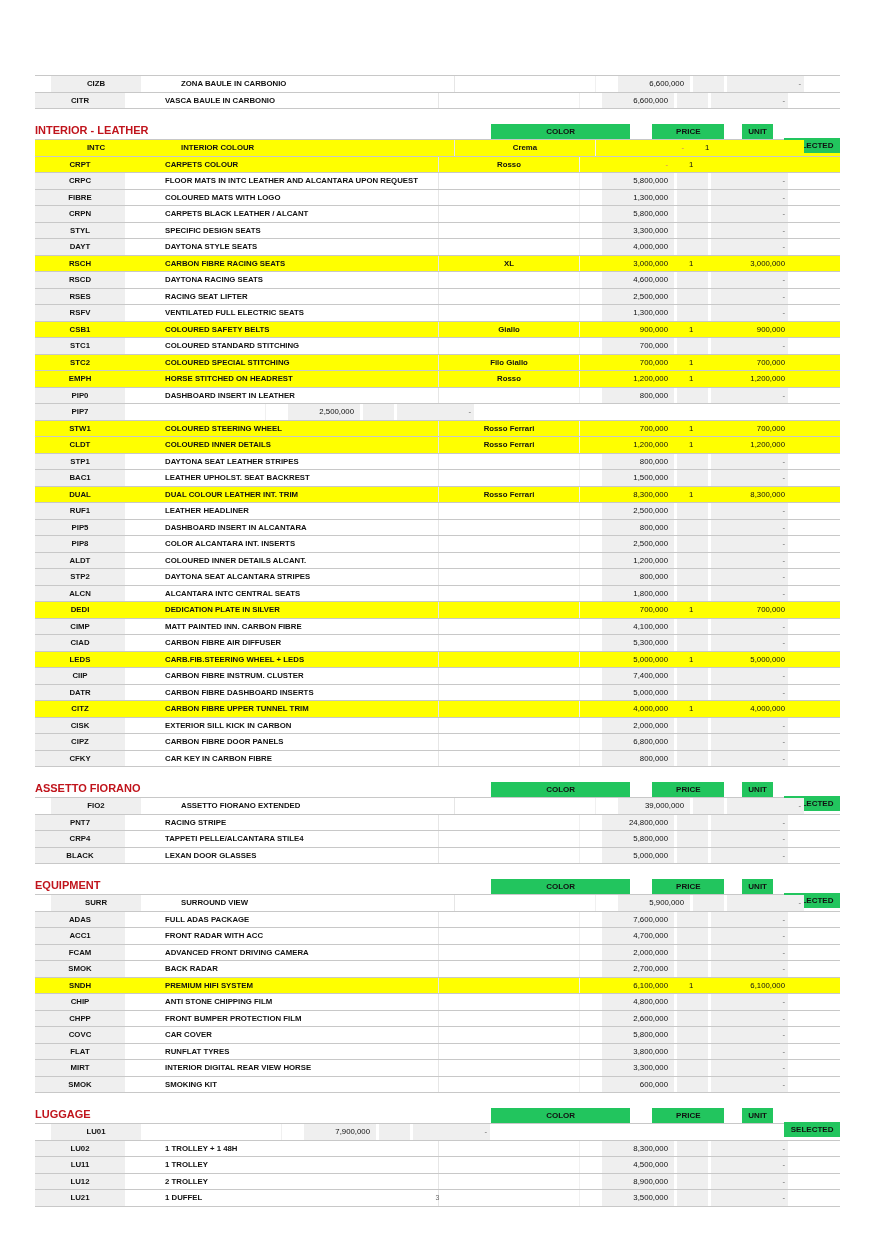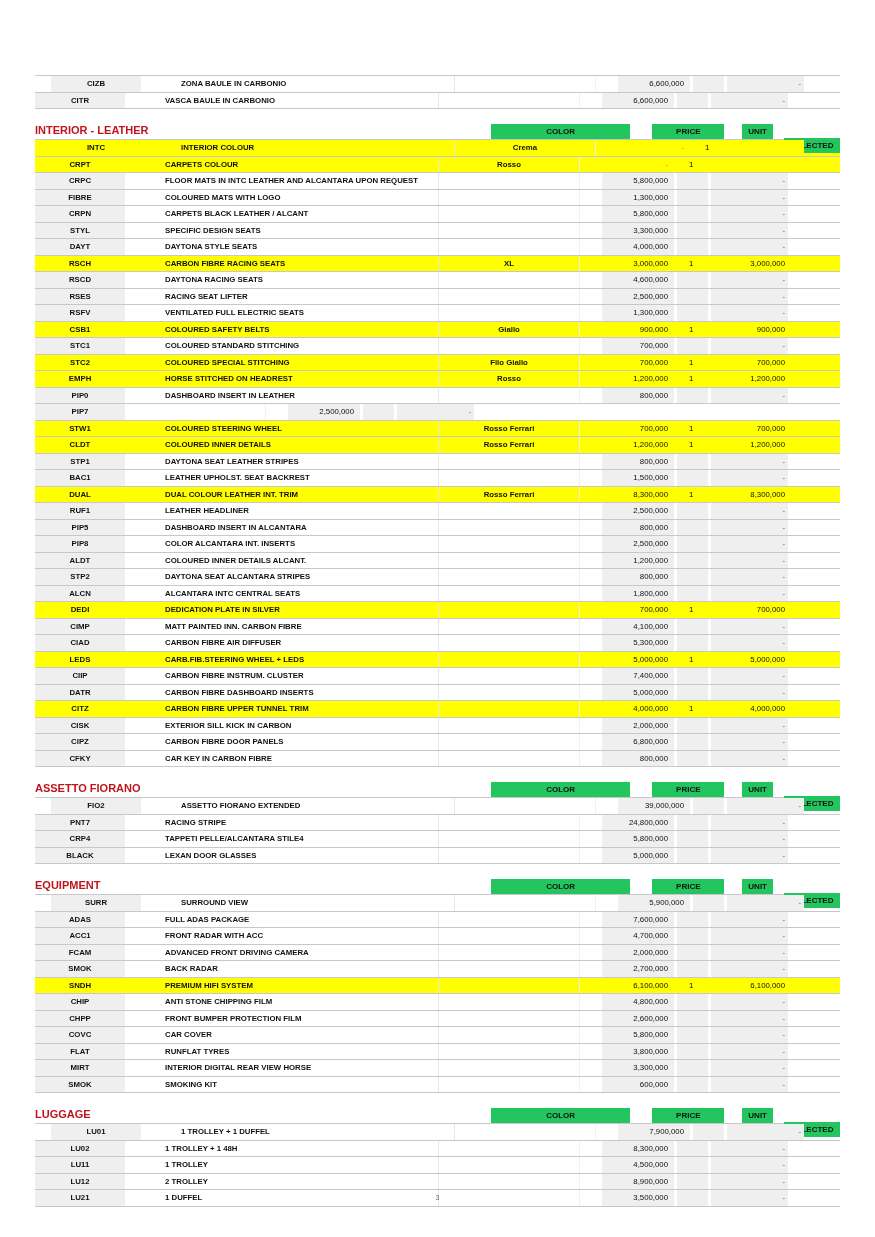--- a/index.html
+++ b/index.html
@@ -576,21 +576,20 @@
       <div class="sec-head">
         <div class="sec-title">LUGGAGE</div>
         <div class="h-color">COLOR</div>
         <div class="h-blank"></div>
         <div class="h-price">PRICE</div>
         <div class="h-unit">UNIT</div>
         <div class="h-sel">SELECTED</div>
       </div>
       <div class="row first">
         <div class="c-code">LU01</div>
-        <div class="c-desc">1 TROLLEY + 1 DUFFEL</div>
         <div class="c-color"></div>
         <div class="c-blank2"></div>
         <div class="c-price"><span class="">7,900,000</span></div>
         <div class="c-unit"></div>
         <div class="c-sel"><span class="dash">-</span></div>
       </div>
       <div class="row">
         <div class="c-code">LU02</div>
         <div class="c-desc">1 TROLLEY + 1 48H</div>
         <div class="c-color"></div>

